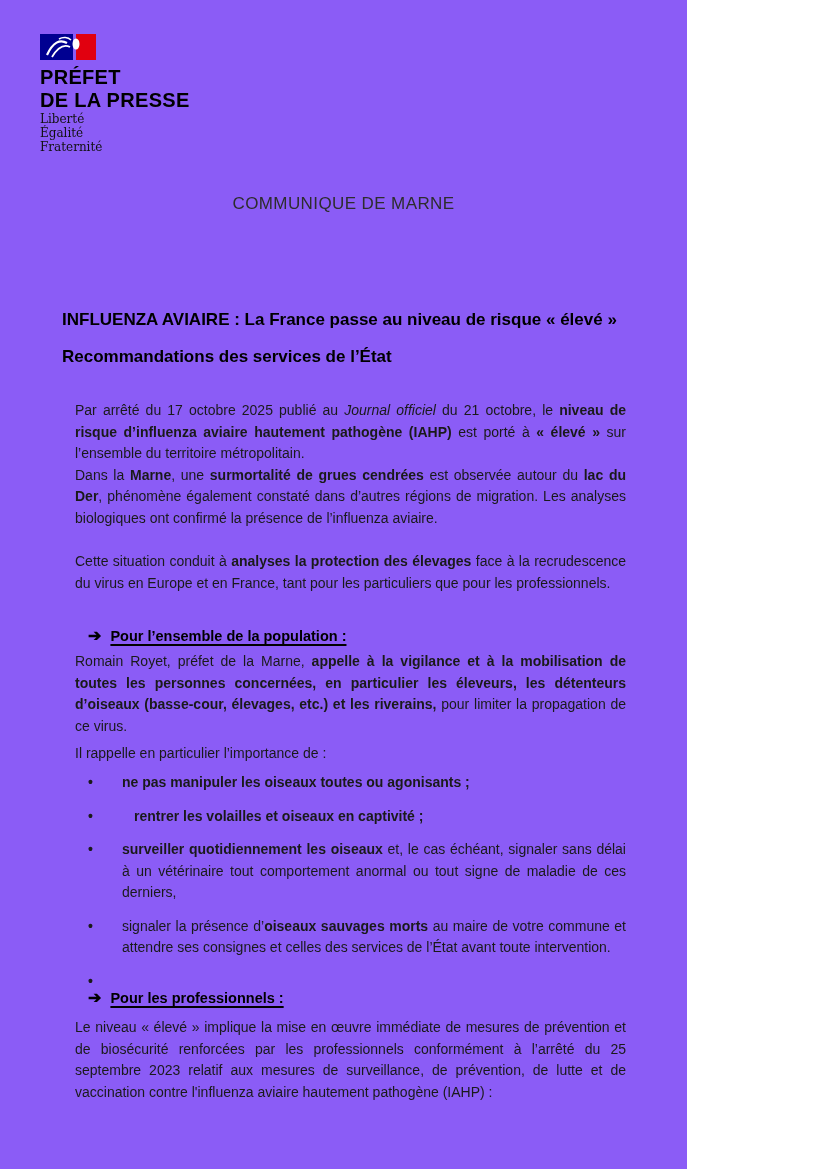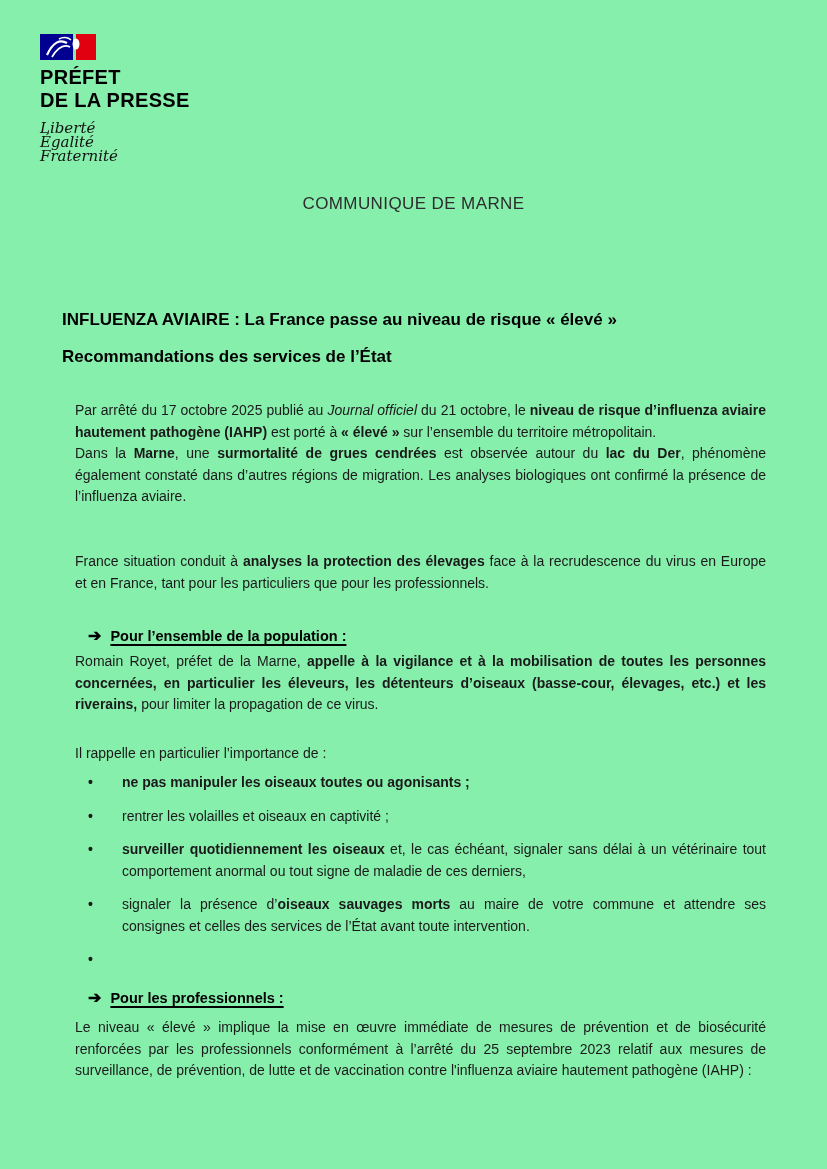--- a/index.html
+++ b/index.html
@@ -1,29 +1,29 @@
 <!DOCTYPE html>
 <html lang="fr"><head>
 <meta charset="utf-8">
 <style>
   html, body { margin: 0; padding: 0; background: #ffffff; }
   .page {
     position: relative;
-    width: 827px;
+    width: 687px;
     height: 1169px;
-    background: #86efac;
+    background: #8b5cf6;
     font-family: "Liberation Sans", sans-serif;
     color: #1a1a1a;
     overflow: hidden;
   }
   
   .logo-block { position: absolute; left: 40px; top: 34px; }
   .flag { display: block; margin-bottom: 6px; }
   .gov-name { font-weight: bold; color: #000; font-size: 20px; line-height: 23px; letter-spacing: 0.3px; }
-  .motto { margin-top: 9px; font-family: "DejaVu Serif", serif; font-style: italic; font-size: 15px; line-height: 14px; color: #111; }
+  .motto { font-family: "DejaVu Serif", serif; font-size: 12px; line-height: 14px; color: #111; }
   
   .doc-type {
     position: absolute; top: 194px; left: 0; right: 0;
     text-align: center; font-size: 17px; letter-spacing: 0.4px;
     color: #2d2d2d; font-weight: 500;
   }
   .dateline {
     position: absolute; top: 245px; left: 62px; right: 61px;
     text-align: right; font-size: 14px; color: #2d2d2d;
   }
@@ -76,37 +76,37 @@
       <div>Fraternité</div>
     </div>
   </div>
 
   <div class="doc-type">COMMUNIQUE DE MARNE</div>
 
   <div class="headline headline-2">Recommandations des services de l’État</div>
   <div class="headline headline-1">INFLUENZA AVIAIRE : La France passe au niveau de risque « élevé »</div>
 
   <div class="para p1"><span>Par arrêté du 17 octobre 2025 publié au </span><span style="font-style: italic;">Journal officiel</span><span> du 21 octobre, le </span><span style="font-weight: bold;">niveau de risque d’influenza aviaire hautement pathogène (IAHP)</span><span> est porté à </span><span style="font-weight: bold;">« élevé »</span><span> sur l’ensemble du territoire métropolitain.</span><br><span>Dans la </span><span style="font-weight: bold;">Marne</span><span>, une </span><span style="font-weight: bold;">surmortalité de grues cendrées</span><span> est observée autour du </span><span style="font-weight: bold;">lac du Der</span><span>, phénomène également constaté dans d’autres régions de migration. Les analyses biologiques ont confirmé la présence de l’influenza aviaire.</span></div>
-  <div class="para p2"><span>France situation conduit à </span><span style="font-weight: bold;">analyses la protection des élevages</span><span> face à la recrudescence du virus en Europe et en France, tant pour les particuliers que pour les professionnels.</span></div>
+  <div class="para p2"><span>Cette situation conduit à </span><span style="font-weight: bold;">analyses la protection des élevages</span><span> face à la recrudescence du virus en Europe et en France, tant pour les particuliers que pour les professionnels.</span></div>
 
   <div class="section-header section-1">
     <span class="arrow">➔</span><span class="label">Pour l’ensemble de la population :</span>
   </div>
 
   <div class="para p3"><span>Romain Royet, préfet de la Marne, </span><span style="font-weight: bold;">appelle à la vigilance et à la mobilisation de toutes les personnes concernées, en particulier les éleveurs, les détenteurs d’oiseaux (basse-cour, élevages, etc.) et les riverains,</span><span> pour limiter la propagation de ce virus.</span></div>
   <div class="para p4">Il rappelle en particulier l’importance de :</div>
 
   <div class="bullet-list">
     <div class="bullet-item">
       <span class="marker">•</span>
       <span><span style="font-weight: bold;">ne pas manipuler les oiseaux toutes ou agonisants ;</span></span>
     </div>
     <div class="bullet-item">
       <span class="marker">•</span>
-      <span><span style="font-weight: normal;">rentrer les volailles et oiseaux en captivité ;</span></span>
+      <span><span style="font-weight: bold; margin-left: 12px;">rentrer les volailles et oiseaux en captivité ;</span></span>
     </div>
     <div class="bullet-item">
       <span class="marker">•</span>
       <span><span style="font-weight: bold;">surveiller quotidiennement les oiseaux</span><span> et, le cas échéant, signaler sans délai à un vétérinaire tout comportement anormal ou tout signe de maladie de ces derniers,</span></span>
     </div>
     <div class="bullet-item">
       <span class="marker">•</span>
       <span><span>signaler la présence d’</span><span style="font-weight: bold;">oiseaux sauvages morts</span><span> au maire de votre commune et attendre ses consignes et celles des services de l’État avant toute intervention.</span></span>
     </div>
     <div class="bullet-item">

